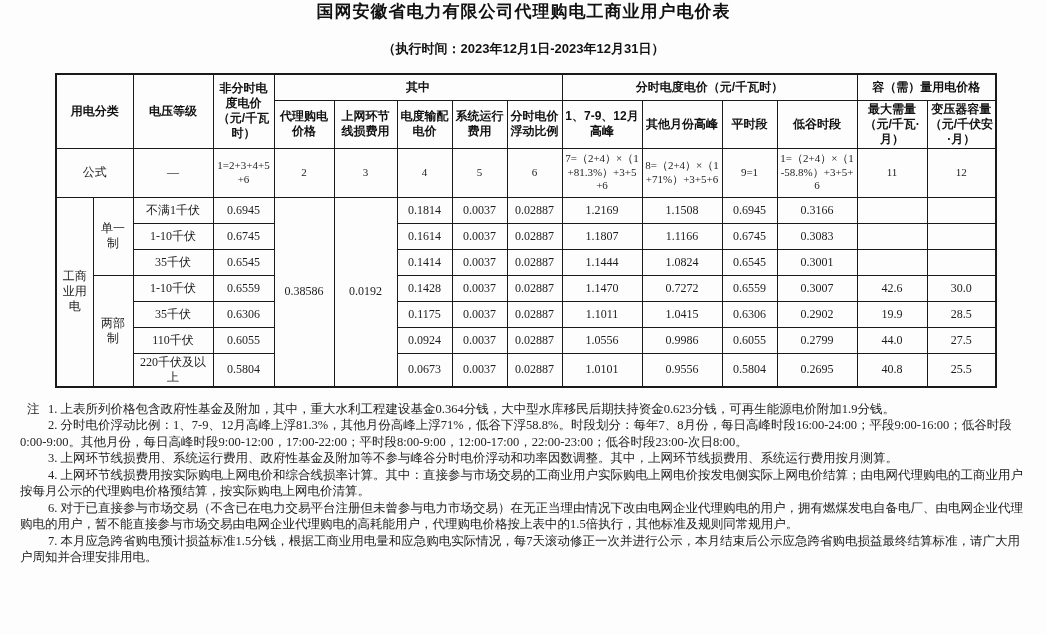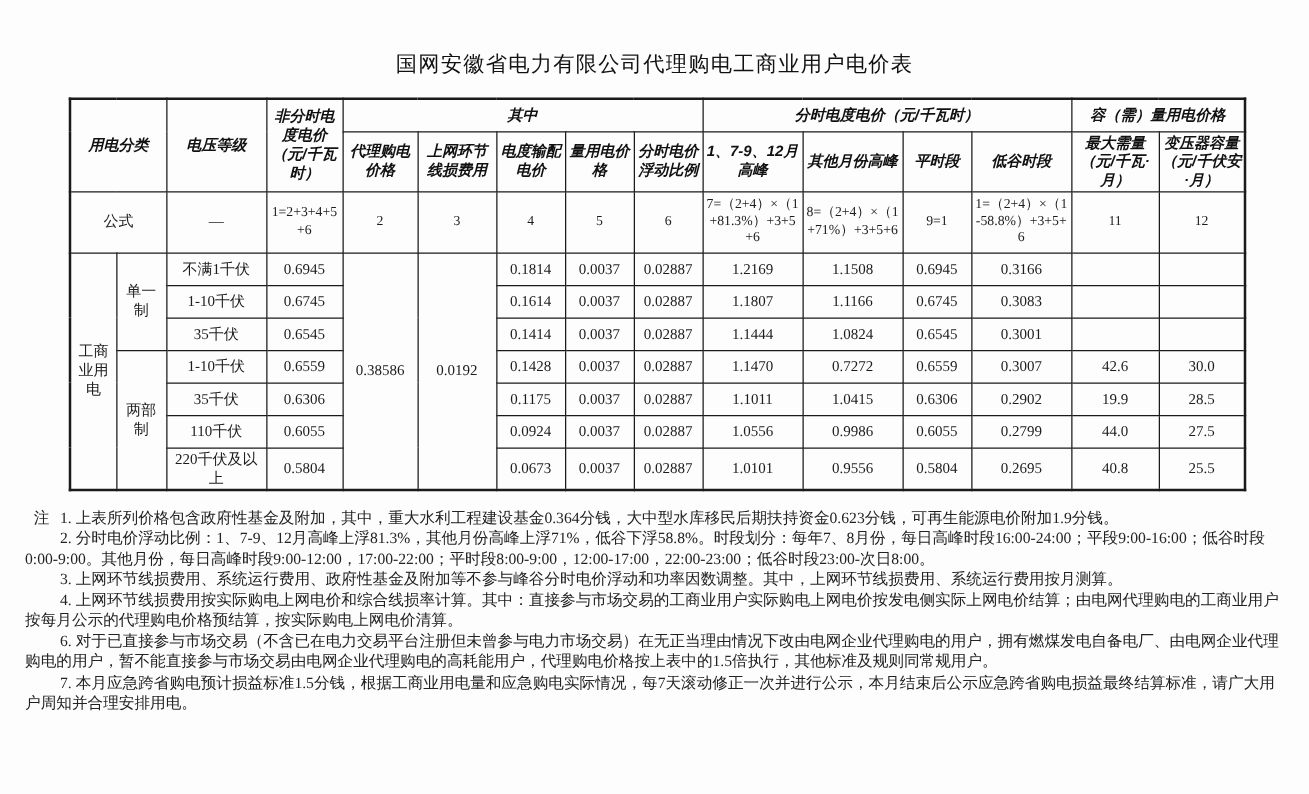--- a/index.html
+++ b/index.html
@@ -7,24 +7,23 @@
   body {
     width: 1047px; height: 635px;
     font-family: "Liberation Serif", "DejaVu Serif", serif;
     color: #1c1c1c;
     overflow: hidden;
     background: #fdfdfd;
   }
   .page { width: 1047px; height: 635px; position: relative; }
 
   .doc-title {
-    padding-top: 40px;
     text-align: center;
     font-family: "Liberation Sans", "DejaVu Sans", sans-serif;
-    font-weight: normal;
+    font-weight: bold;
     font-size: 17px;
     letter-spacing: 1px;
     color: #111;
   }
   .doc-subtitle {
     margin-top: 17px;
     text-align: center;
     font-family: "Liberation Sans", "DejaVu Sans", sans-serif;
     font-weight: bold;
     font-size: 13px;
@@ -45,21 +44,20 @@
     padding: 1px 2px;
     vertical-align: middle;
     word-break: break-all;
     line-height: 1.25;
   }
   table.price-table th {
     font-family: "Liberation Sans", "DejaVu Sans", sans-serif;
     font-weight: bold;
     font-size: 12px;
     color: #111;
-    font-style: italic;
   }
   tr.row-top   { height: 26px; }
   tr.row-sub   { height: 47px; }
   tr.row-formula { height: 49px; }
   tr.row-data  { height: 26px; }
   td.num { font-size: 12px; letter-spacing: 0; }
   td.formula-cell { font-size: 11px; line-height: 1.3; }
   td.label-cell { font-size: 12px; }
 
   .notes {
@@ -75,20 +73,21 @@
     left: 7px; top: 0;
     text-indent: 0;
   }
 </style>
 </head>
 <body>
 
 <div class="page">
 
   <div class="doc-title">国网安徽省电力有限公司代理购电工商业用户电价表</div>
+  <div class="doc-subtitle">（执行时间：2023年12月1日-2023年12月31日）</div>
 
   <table class="price-table">
     <colgroup>
       <col style="width:37px">
         <col style="width:40px">
         <col style="width:80px">
       <col style="width:61px">
         <col style="width:60px">
         <col style="width:63px">
       <col style="width:55px">
@@ -109,21 +108,21 @@
       <th rowspan="2">非分时电度电价（元/千瓦时）</th>
       <th colspan="5">其中</th>
       <th colspan="4">分时电度电价（元/千瓦时）</th>
       <th colspan="2">容（需）量用电价格</th>
     </tr>
 
     <tr class="row-sub">
       <th>代理购电价格</th>
       <th>上网环节线损费用</th>
       <th>电度输配电价</th>
-      <th>量用电价格</th>
+      <th>系统运行费用</th>
       <th>分时电价浮动比例</th>
       <th>1、7-9、12月高峰</th>
       <th>其他月份高峰</th>
       <th>平时段</th>
       <th>低谷时段</th>
       <th>最大需量（元/千瓦·月）</th>
       <th>变压器容量（元/千伏安·月）</th>
     </tr>
 
     <tr class="row-formula">

